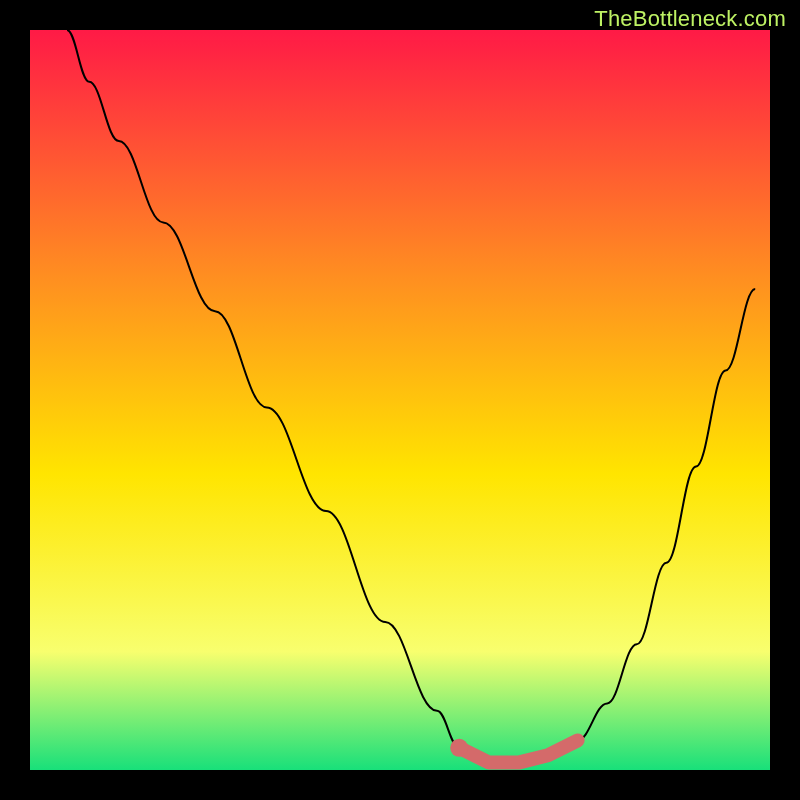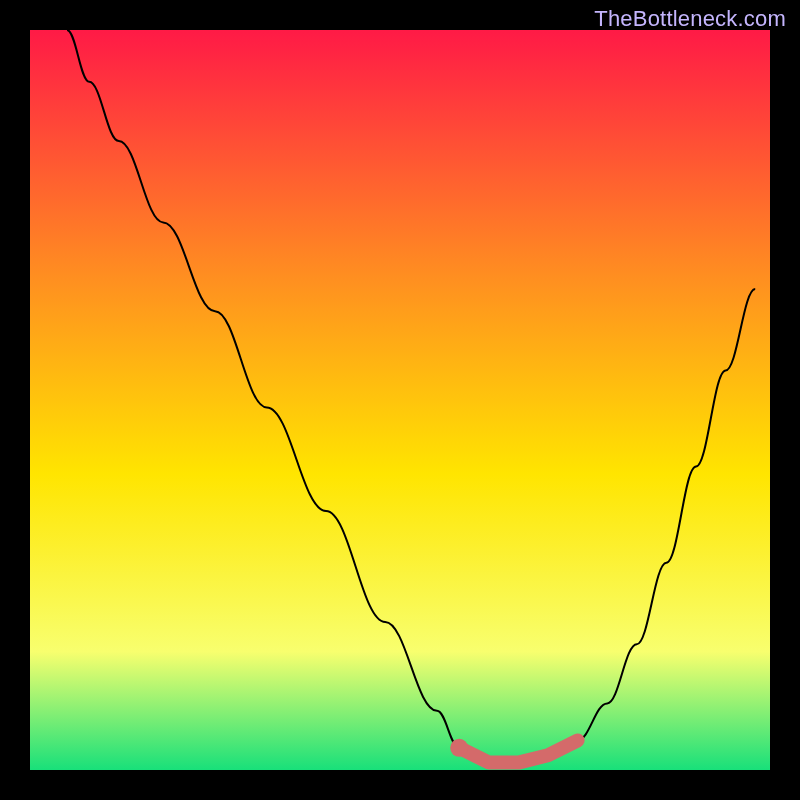--- a/index.html
+++ b/index.html
@@ -13,21 +13,21 @@
   .frame {
     position: relative;
     width: 800px;
     height: 800px;
     background: #000;
   }
   .watermark {
     position: absolute;
     top: 6px;
     right: 14px;
-    color: #c4b5fd;
+    color: #bef264;
     font-size: 22px;
     letter-spacing: 0.2px;
     z-index: 5;
     user-select: none;
   }
   .plot-wrap {
     position: absolute;
     left: 30px;
     top: 30px;
     width: 740px;

